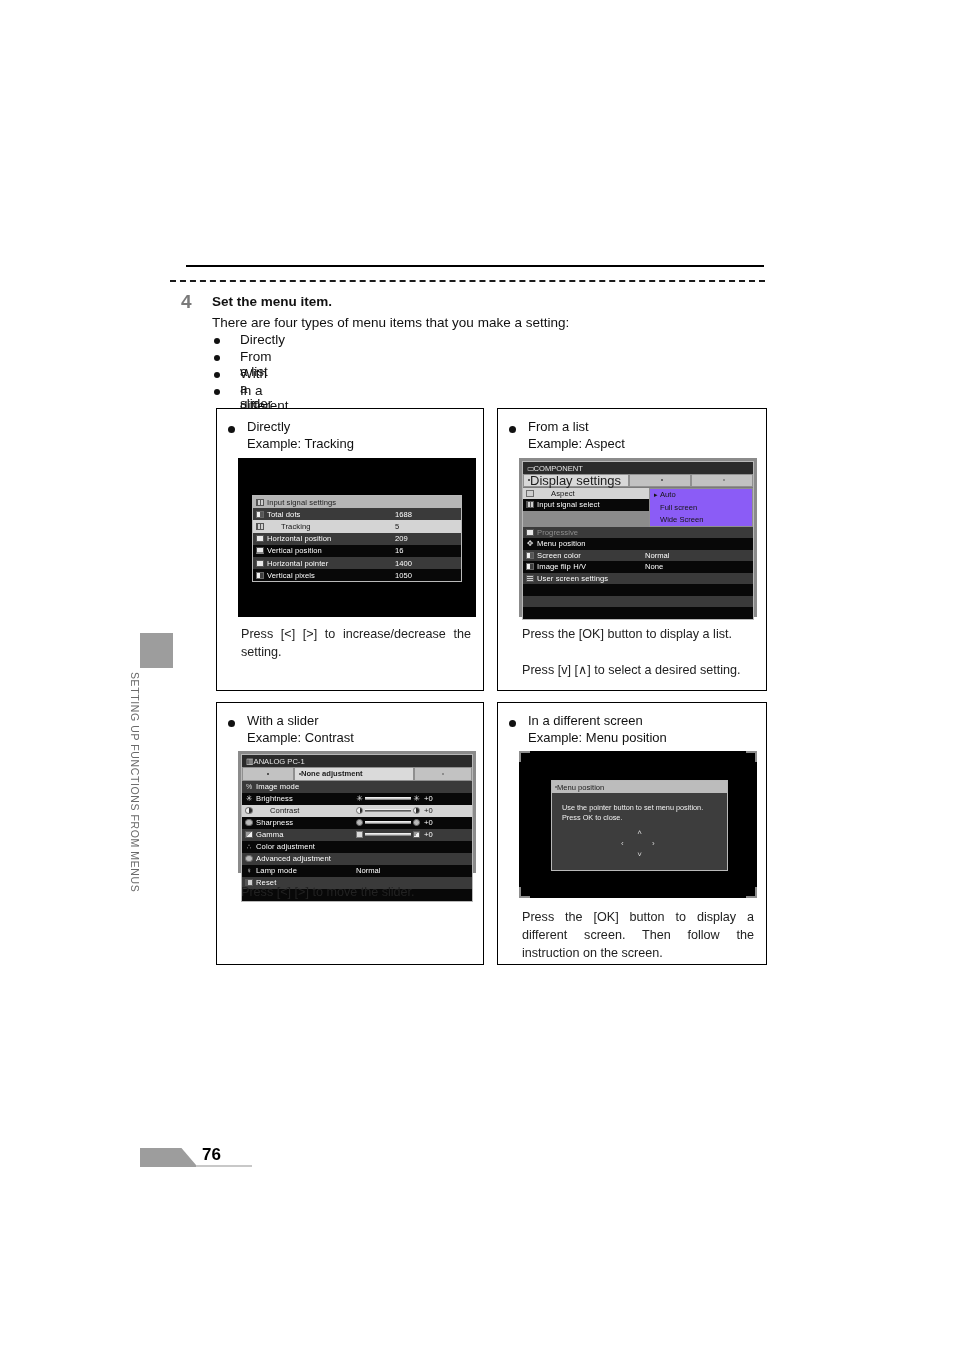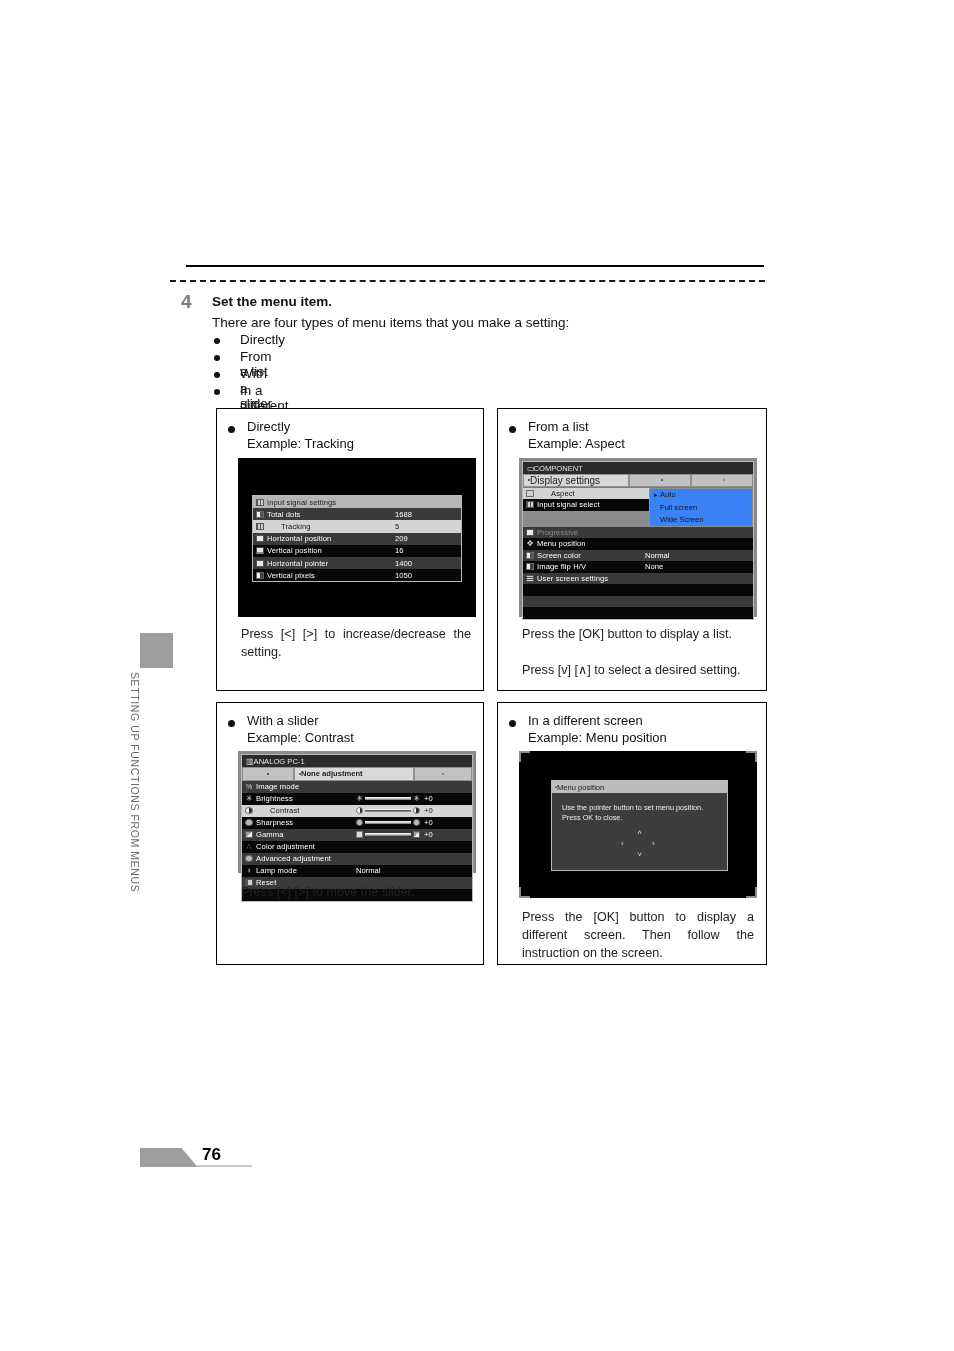--- a/index.html
+++ b/index.html
@@ -178,31 +178,31 @@
 
   
   #p2-screen { position:absolute; left:21px; top:49px; width:238px; height:159px; background:#8b8b8b; }
   #osd2 { left:3px; top:3px; width:232px; }
   .osd2-titlebar {
     display:flex; align-items:center; height:12px; background:#2b2b2b;
     color:#e4e4e4; padding-left:4px; font-size:7.6px;
   }
   .osd2-tabs { display:flex; height:13.5px; background:#c9c9c9; border-bottom:1px solid #7a7a7a; }
   .osd2-tabs .tab {
-    display:flex; align-items:center; font-size:10px; color:#1d1d1d;
+    display:flex; align-items:center; font-size:13px; color:#1d1d1d;
     padding-left:4px;
     text-align:right;
   }
   .osd2-tabs .tab.active { flex:1; background:#d8d8d8; border:1px solid #909090; }
   .osd2-tabs .tab.t2 { width:62px; justify-content:center; background:#c2c2c2; border:1px solid #909090; }
   .osd2-tabs .tab.t3 { width:62px; justify-content:center; background:#c2c2c2; border:1px solid #909090; }
   .osd2-body { position:relative; }
   .dropdown {
     position:absolute; right:0; top:0; width:104px;
-    background:#3b82f6; color:#151515; border:1px solid #8f8f8f;
+    background:#8b5cf6; color:#151515; border:1px solid #8f8f8f;
     font-size:7.6px; z-index:5;
   }
   .dropdown .dd-row { height:12.5px; display:flex; align-items:center; padding-left:4px; }
   .dropdown .dd-row .car { width:6px; font-size:7px; }
 
   
   #p3-screen { position:absolute; left:21px; top:48px; width:238px; height:122px; background:#8b8b8b; }
   #osd3 { left:3px; top:3px; width:232px; }
   .osd3-titlebar {
     display:flex; align-items:center; height:12px; background:#2b2b2b;

